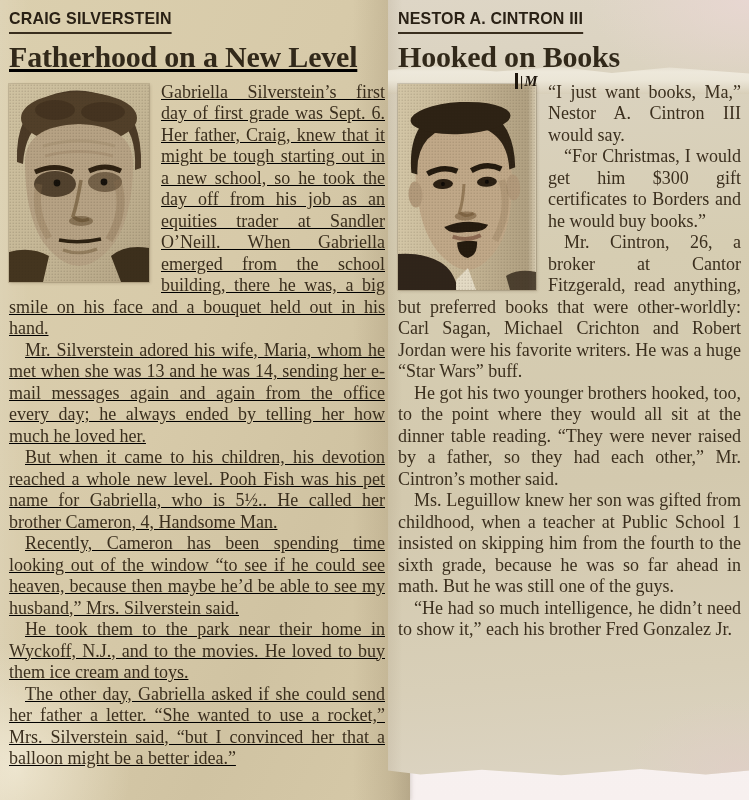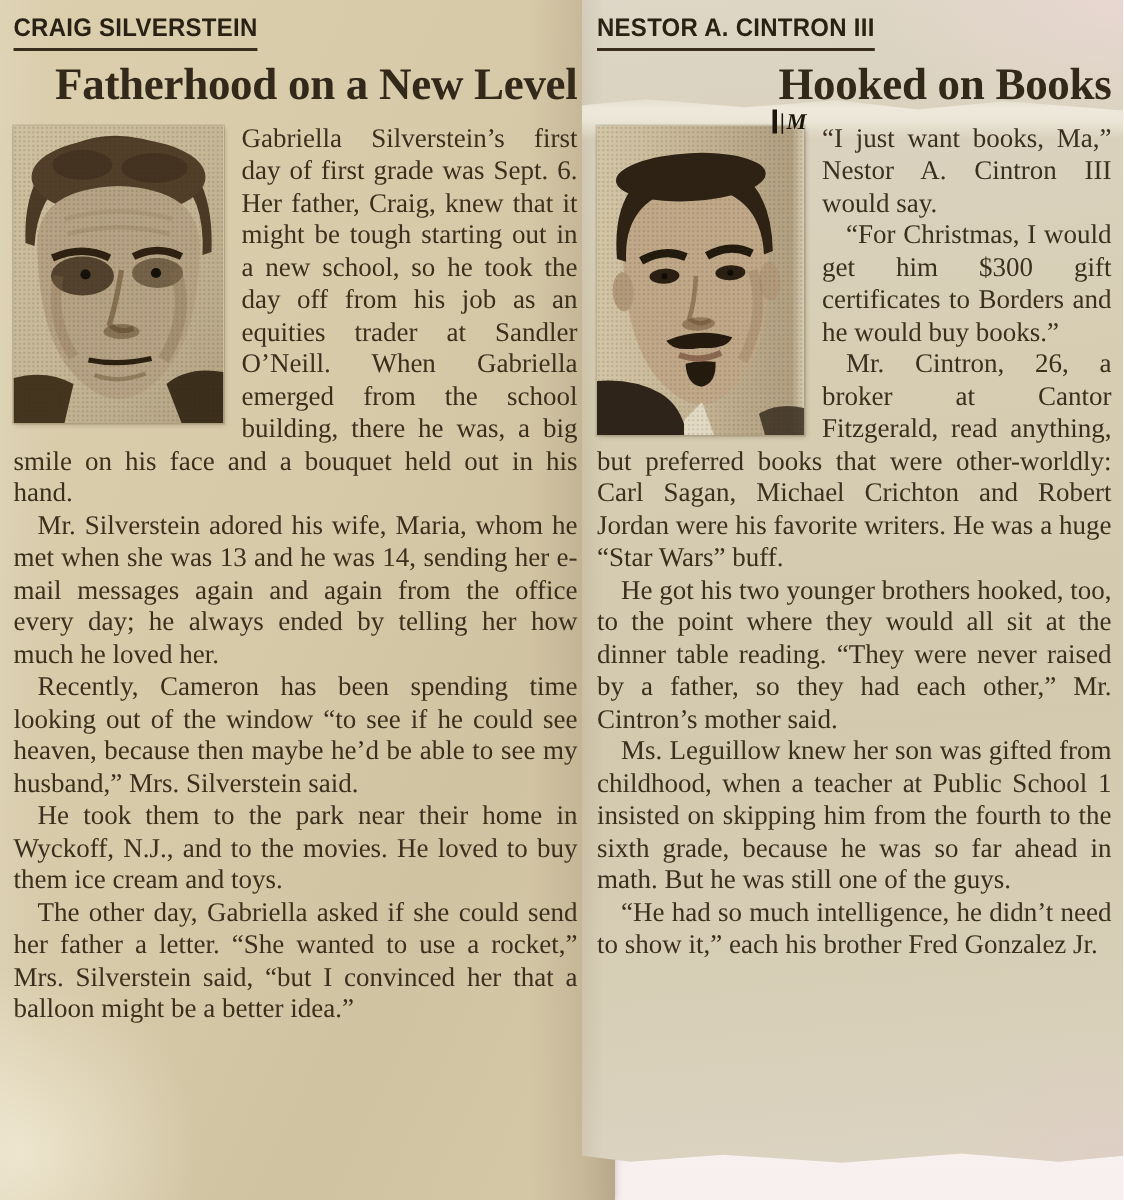--- a/index.html
+++ b/index.html
@@ -10,20 +10,21 @@
   }
   .clipping{position:absolute;top:0;box-sizing:border-box;box-shadow:0 1px 5px rgba(60,45,25,.25);}
   .clipping .inner{position:relative;z-index:1;}
   #left-clip{
     left:0;width:410px;height:800px;padding:9px 25px 6px 9px;
     background:
       radial-gradient(ellipse 40% 22% at 4% 96%, rgba(255,250,235,.55), transparent 70%),
       linear-gradient(to right, rgba(255,255,255,.10) 0, transparent 7%),
       linear-gradient(to right, transparent 86%, rgba(110,90,60,.15) 95%, rgba(88,70,45,.25) 100%),
       linear-gradient(115deg,#dbcfae 0%,#d7caa9 45%,#d0c3a2 72%,#d6c9a8 100%);
+    text-decoration: underline;
   }
   #right-clip{
     left:388px;width:361px;height:776px;padding:9px 8px 6px 10px;
     background:
       radial-gradient(ellipse 62% 16% at 100% 0%, rgba(233,215,211,.9), transparent 72%),
       radial-gradient(ellipse 40% 12% at 96% 99%, rgba(225,204,200,.55), transparent 75%),
       linear-gradient(to right, rgba(120,100,70,.10) 0, transparent 4%),
       linear-gradient(175deg,#ded6c6 0%,#dad2be 14%,#d6cdb2 34%,#d3c9ae 62%,#d8cfb8 86%,#dcd4c3 100%);
     clip-path:polygon(0 0,100% 0,100% 99.3%,88% 99.8%,70% 99.1%,48% 99.9%,26% 99.2%,9% 99.8%,0 99.3%);
   }
@@ -32,21 +33,21 @@
     background:linear-gradient(180deg,rgba(241,236,224,.0) 0%,rgba(242,238,226,.8) 35%,rgba(238,233,219,.85) 60%,rgba(210,198,170,.25) 100%);
     clip-path:polygon(0 30%,12% 18%,30% 34%,47% 20%,62% 38%,78% 22%,100% 40%,100% 100%,0 100%);
   }
   .kicker{
     display:inline-block;font-family:"Liberation Sans",sans-serif;font-weight:700;
     font-size:17px;letter-spacing:.2px;color:#2a2115;border-bottom:2px solid #392e1e;
     padding-bottom:3px;transform:scaleX(.94);transform-origin:left;white-space:nowrap;
   }
   .headline{
     font-family:"Liberation Serif",serif;font-weight:700;color:#32291a;
-    font-size:30px;letter-spacing:-.2px;margin:7px 0 9px 0;line-height:1.05;text-align:right;
+    font-size:30px;letter-spacing:-.2px;margin:7px 0 9px 0;line-height:1.05;
   }
   .body-text{
     font-size:18px;line-height:21.5px;color:#3b2f1e;text-align:justify;
   }
   .body-text p{margin:0;text-indent:16px;}
   .body-text p:first-of-type{text-indent:0;}
   figure.photo{margin:2px 12px 5px 0;float:left;position:relative;
     box-shadow:0 0 0 1px rgba(90,70,45,.18),1px 1px 3px rgba(80,60,35,.25);}
   figure.photo svg{display:block;}
   .print-mark{
@@ -105,20 +106,21 @@
           <path d="M50,156 Q70,160 92,155" stroke="#2c2010" stroke-width="3.5" fill="none"></path>
           <path d="M54,166 Q70,172 88,165" stroke="#7c6545" stroke-width="3" fill="none" opacity=".6"></path>
 
           <path d="M0,198 L0,168 Q22,162 40,172 L34,198 Z" fill="#44351f"></path>
           <path d="M140,198 L140,164 Q116,160 102,172 L112,198 Z" fill="#3c2f1c"></path>
           <rect width="140" height="198" fill="url(#ht1)"></rect>
         </svg>
       </figure>
     <p>Gabriella Silverstein’s first day of first grade was Sept. 6. Her father, Craig, knew that it might be tough starting out in a new school, so he took the day off from his job as an equities trader at Sandler O’Neill. When Gabriella emerged from the school building, there he was, a big smile on his face and a bouquet held out in his hand.</p>
         <p>Mr. Silverstein adored his wife, Maria, whom he met when she was 13 and he was 14, sending her e-mail messages again and again from the office every day; he always ended by telling her how much he loved her.</p>
+        <p>But when it came to his children, his devotion reached a whole new level. Pooh Fish was his pet name for Gabriella, who is 5½.. He called her brother Cameron, 4, Handsome Man.</p>
         <p>Recently, Cameron has been spending time looking out of the window “to see if he could see heaven, because then maybe he’d be able to see my husband,” Mrs. Silverstein said.</p>
         <p>He took them to the park near their home in Wyckoff, N.J., and to the movies. He loved to buy them ice cream and toys.</p>
         <p>The other day, Gabriella asked if she could send her father a letter. “She wanted to use a rocket,” Mrs. Silverstein said, “but I convinced her that a balloon might be a better idea.”</p>
       </div>
   </div>
 </article>
 
 <article class="clipping" id="right-clip">
   <div class="torn-strip"></div>
   <div class="print-mark">|M</div>

